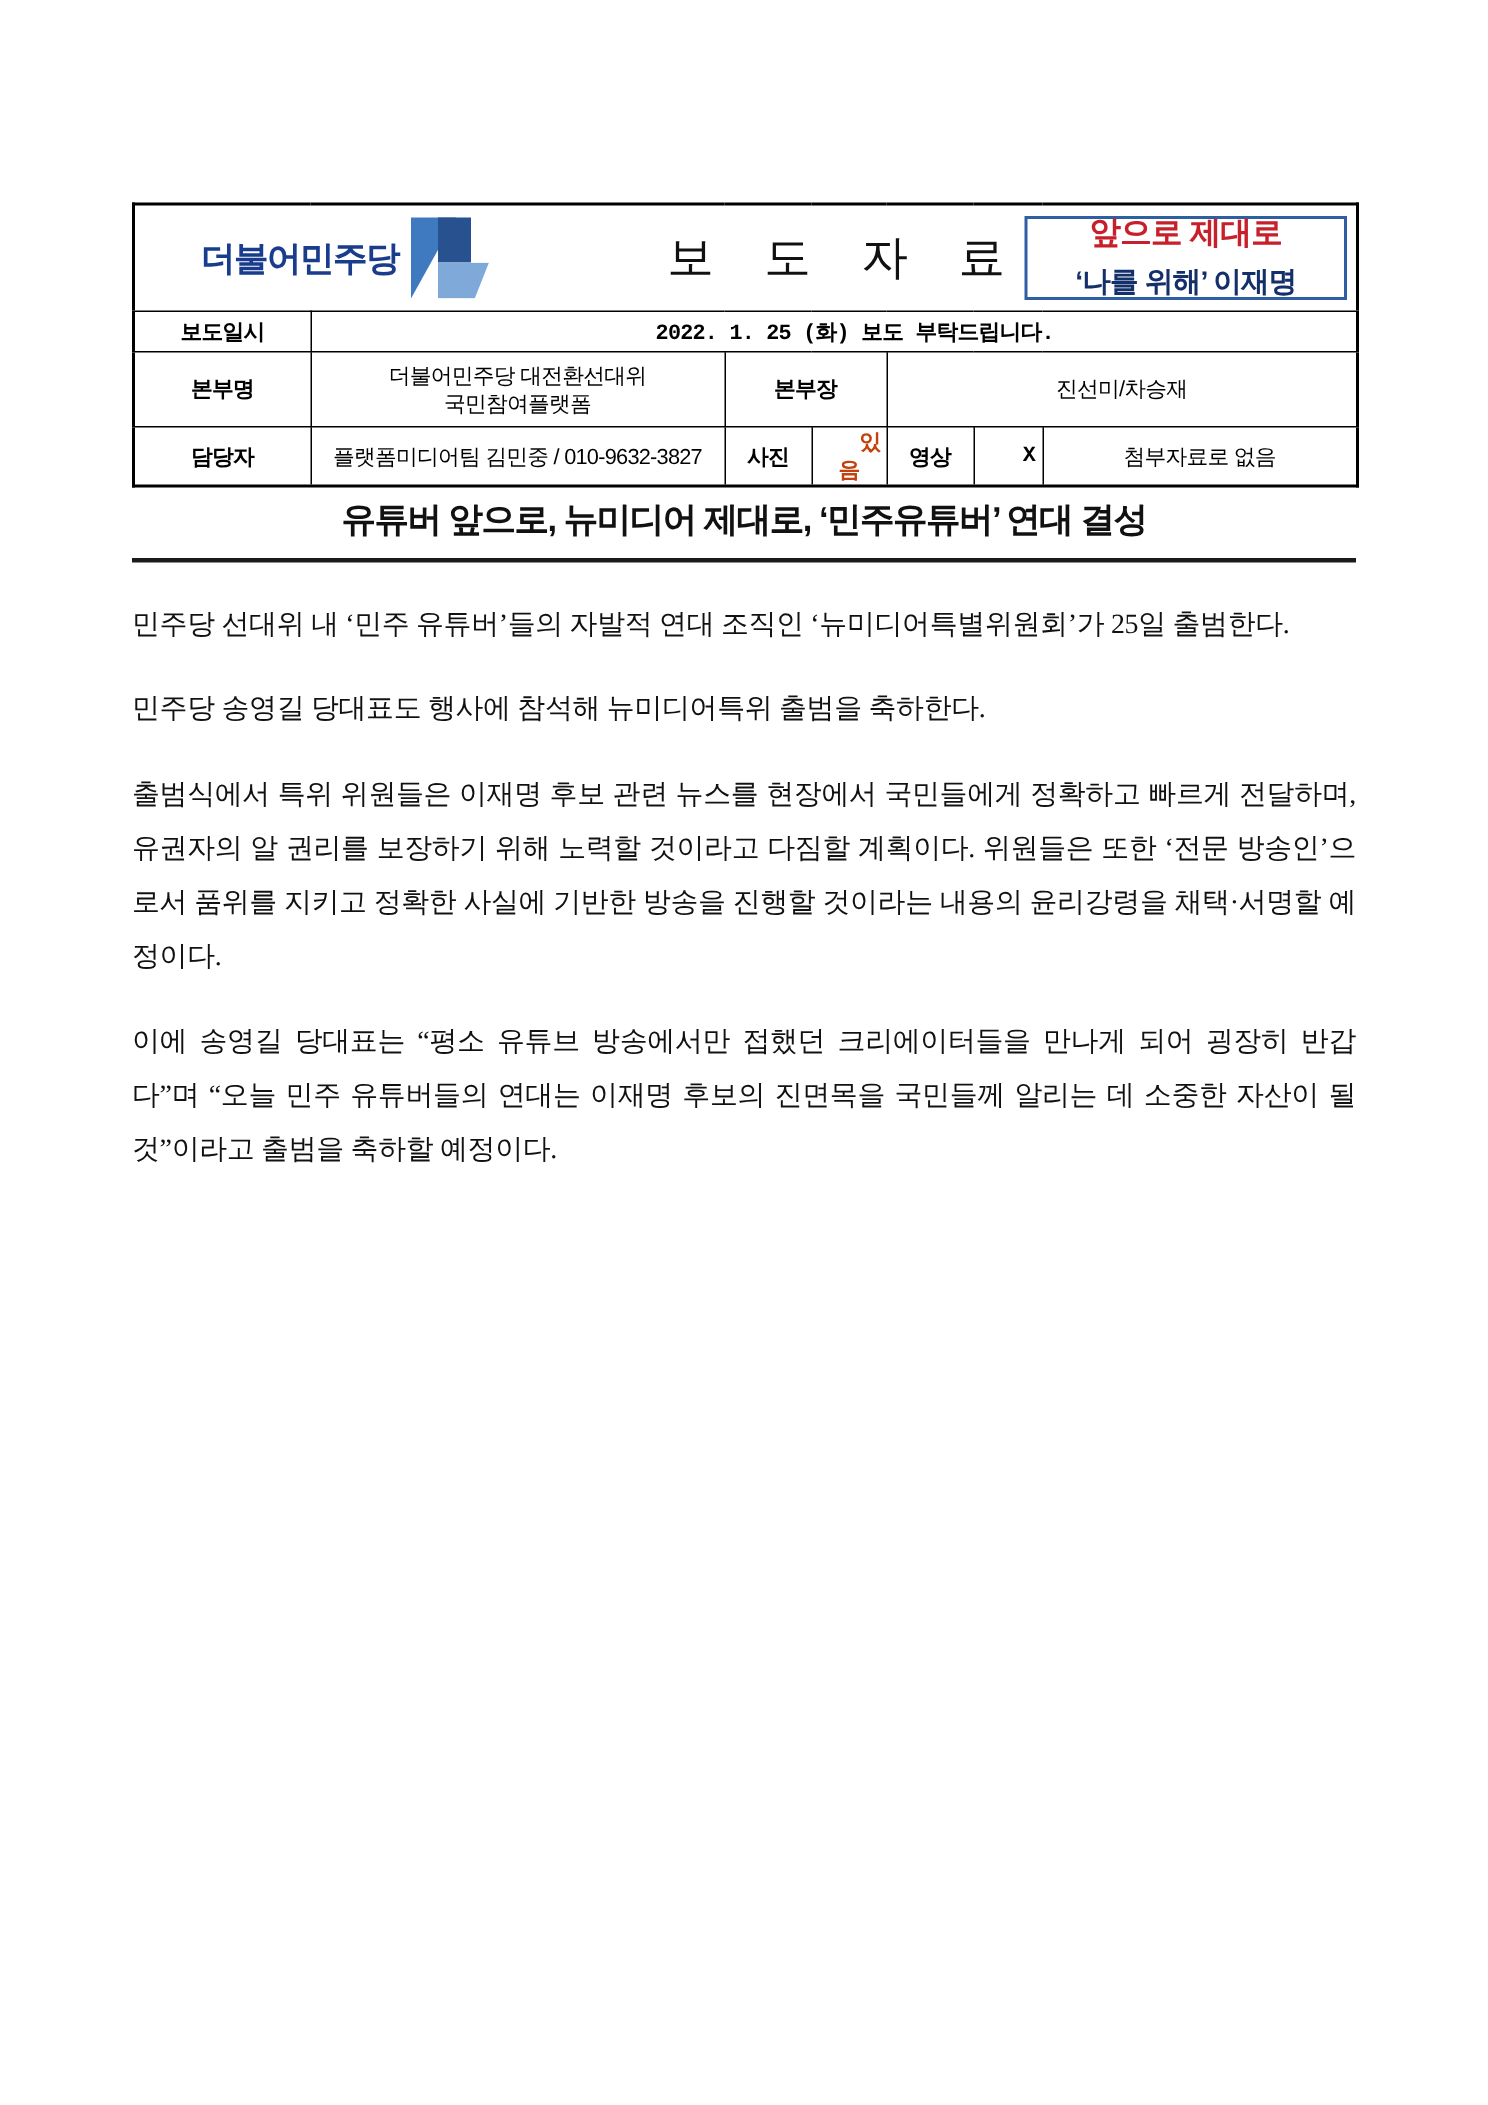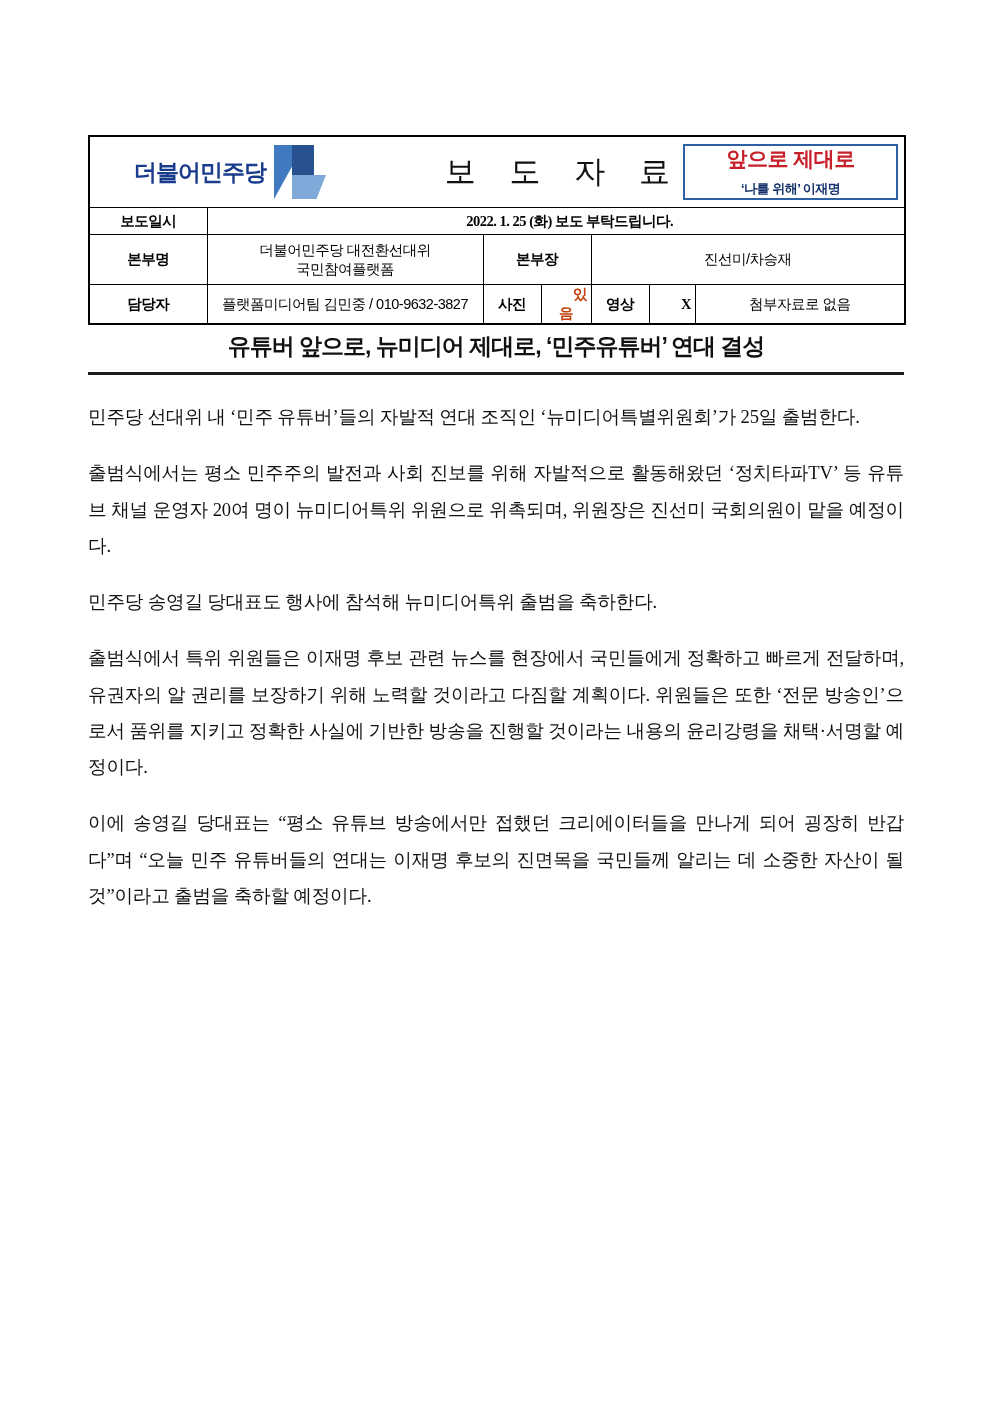--- a/index.html
+++ b/index.html
@@ -118,38 +118,38 @@
     line-height: 1.05;
     gap: 12px;
   }
   .slogan-line1 {
     font-size: 21px;
     font-weight: bold;
     color: #c8202a;
     letter-spacing: -0.5px;
   }
   .slogan-line2 {
-    font-size: 13px;
+    font-size: 19px;
     font-weight: bold;
     color: #14306b;
     letter-spacing: -0.5px;
   }
   .cell-label {
     font-family: "Liberation Sans", sans-serif;
     font-size: 14.5px;
     font-weight: bold;
     letter-spacing: -0.5px;
   }
   .cell-val {
     font-family: "Liberation Sans", sans-serif;
     font-size: 14.5px;
     letter-spacing: -0.5px;
   }
   .cell-val-b {
-    font-family: Liberation Serif, serif;
+    font-family: Liberation Mono, monospace;
     font-size: 14.5px;
     font-weight: bold;
     letter-spacing: -0.5px;
     margin-left: 28px;
   }
   .red-b {
     color: #c2410c;
     font-weight: bold;
   }
   .row-h { height: 27px; }
@@ -260,19 +260,18 @@
       <td style="border-right:2px solid #000; border-bottom:2px solid #000;"><span class="cell-val">첨부자료로 없음</span></td>
     </tr>
   </tbody>
     </table>
 
   <div class="sub-title">유튜버 앞으로, 뉴미디어 제대로,  ‘민주유튜버’ 연대 결성</div>
   <div class="rule"></div>
 
   <div class="body-text">
     <p>민주당 선대위 내 ‘민주 유튜버’들의 자발적 연대 조직인 ‘뉴미디어특별위원회’가 25일 출범한다.</p>
-    <p>출범식에서는 평소 민주주의 발전과 사회 진보를 위해 자발적으로 활동해왔던 ‘정치타파TV’ 등 유튜브 채널 운영자 20여 명이 뉴미디어특위 위원으로 위촉되며, 위원장은 진선미 국회의원이 맡을 예정이다.</p>
     <p>민주당 송영길 당대표도 행사에 참석해 뉴미디어특위 출범을 축하한다.</p>
     <p>출범식에서 특위 위원들은 이재명 후보 관련 뉴스를 현장에서 국민들에게 정확하고 빠르게 전달하며, 유권자의 알 권리를 보장하기 위해 노력할 것이라고 다짐할 계획이다. 위원들은 또한 ‘전문 방송인’으로서 품위를 지키고 정확한 사실에 기반한 방송을 진행할 것이라는 내용의 윤리강령을 채택·서명할 예정이다.</p>
     <p>이에 송영길 당대표는 “평소 유튜브 방송에서만 접했던 크리에이터들을 만나게 되어 굉장히 반갑다”며 “오늘 민주 유튜버들의 연대는 이재명 후보의 진면목을 국민들께 알리는 데 소중한 자산이 될 것”이라고 출범을 축하할 예정이다.</p>
   </div>
 
 </div>
 
 </body></html>

